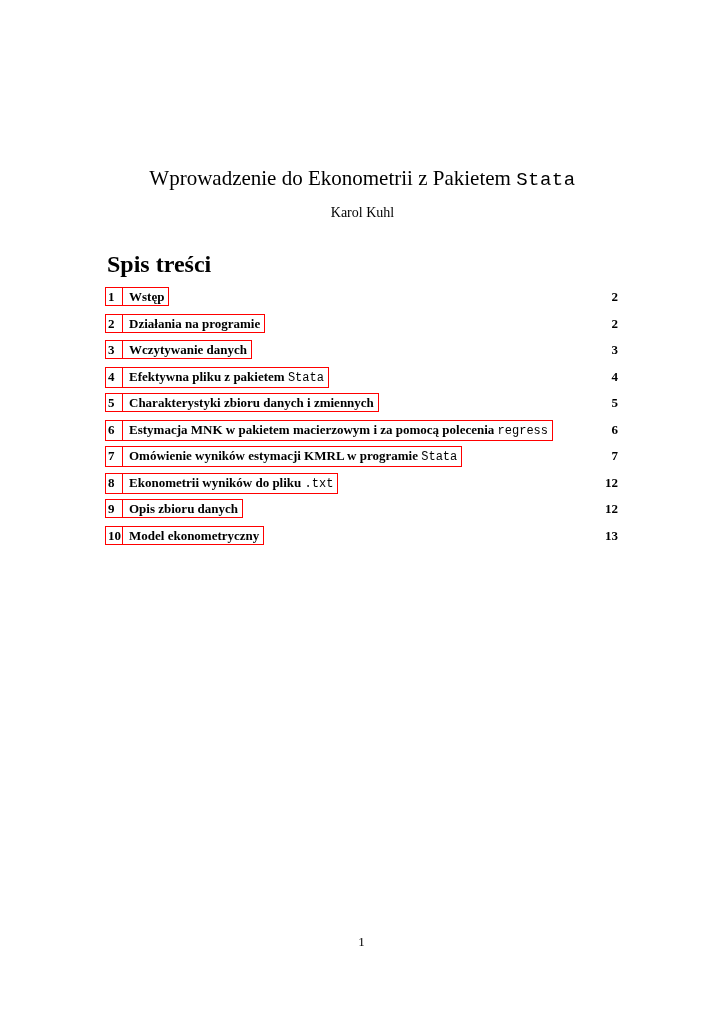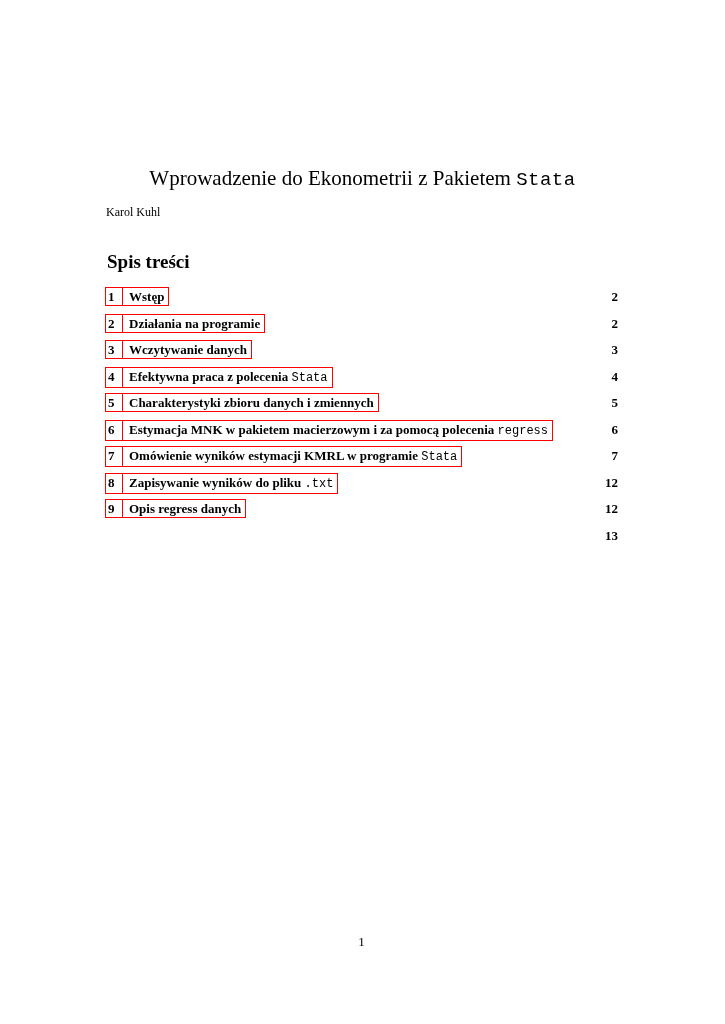--- a/index.html
+++ b/index.html
@@ -30,28 +30,28 @@
   .doc-title .mono {
     font-family: "Liberation Mono", "DejaVu Sans Mono", monospace;
     font-size: 19px;
     letter-spacing: 0.5px;
   }
   .author {
     position: absolute;
     top: 205px;
     left: 106px;
     width: 513px;
-    text-align: left;
-    font-size: 12px;
+    text-align: center;
+    font-size: 14px;
   }
   .toc-heading {
     position: absolute;
     top: 251px;
     left: 107px;
-    font-size: 19px;
+    font-size: 24px;
     font-weight: bold;
     margin: 0;
   }
   .toc {
     position: absolute;
     top: 287px;
     left: 105px;
     width: 513px;
   }
   .toc-row {
@@ -133,21 +133,21 @@
     <a class="linkboxes" href="#">
       <span class="num-box">3</span>
       <span class="title-box"><span>Wczytywanie danych</span></span>
     </a>
     <span class="page-col">3</span>
   </div>
 
   <div class="toc-row">
     <a class="linkboxes" href="#">
       <span class="num-box">4</span>
-      <span class="title-box"><span>Efektywna praca z polecenia </span><span class="mono">Stata</span></span>
+      <span class="title-box"><span>Efektywna pliku z pakietem </span><span class="mono">Stata</span></span>
     </a>
     <span class="page-col">4</span>
   </div>
 
   <div class="toc-row">
     <a class="linkboxes" href="#">
       <span class="num-box">5</span>
       <span class="title-box"><span>Charakterystyki zbioru danych i zmiennych</span></span>
     </a>
     <span class="page-col">5</span>
@@ -165,33 +165,37 @@
     <a class="linkboxes" href="#">
       <span class="num-box">7</span>
       <span class="title-box"><span>Omówienie wyników estymacji KMRL w programie </span><span class="mono">Stata</span></span>
     </a>
     <span class="page-col">7</span>
   </div>
 
   <div class="toc-row">
     <a class="linkboxes" href="#">
       <span class="num-box">8</span>
-      <span class="title-box"><span>Zapisywanie wyników do pliku </span><span class="mono">.txt</span></span>
+      <span class="title-box"><span>Ekonometrii wyników do pliku </span><span class="mono">.txt</span></span>
     </a>
     <span class="page-col">12</span>
   </div>
 
   <div class="toc-row">
     <a class="linkboxes" href="#">
       <span class="num-box">9</span>
-      <span class="title-box"><span>Opis regress danych</span></span>
+      <span class="title-box"><span>Opis zbioru danych</span></span>
     </a>
     <span class="page-col">12</span>
   </div>
 
   <div class="toc-row">
+    <a class="linkboxes" href="#">
+      <span class="num-box">10</span>
+      <span class="title-box"><span>Model ekonometryczny</span></span>
+    </a>
     <span class="page-col">13</span>
   </div>
 </div>
 
   <div class="footer-page-number">1</div>
 
 </div>
 
 </body></html>

